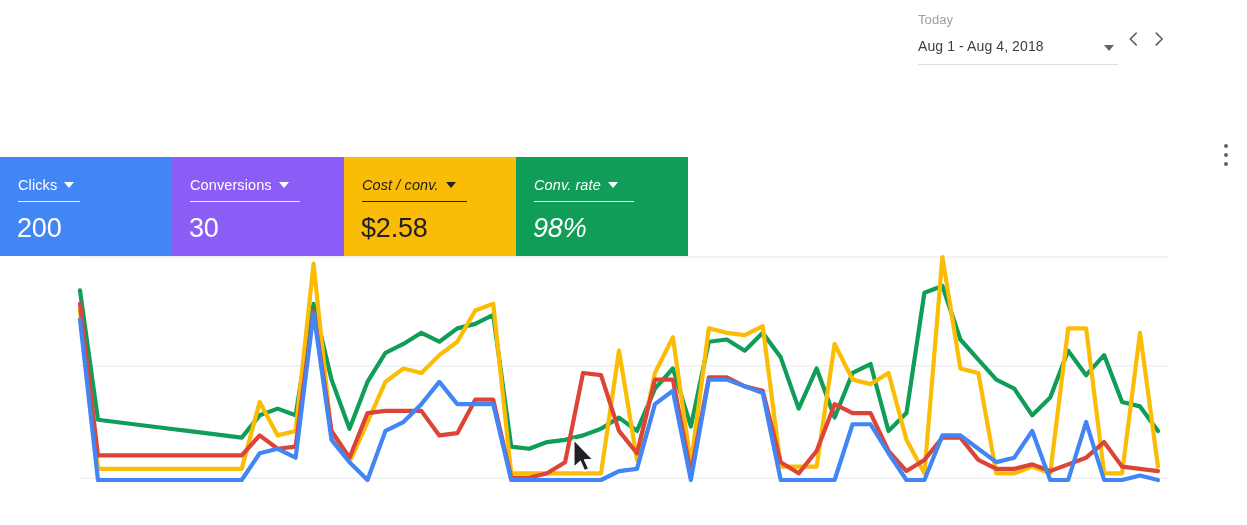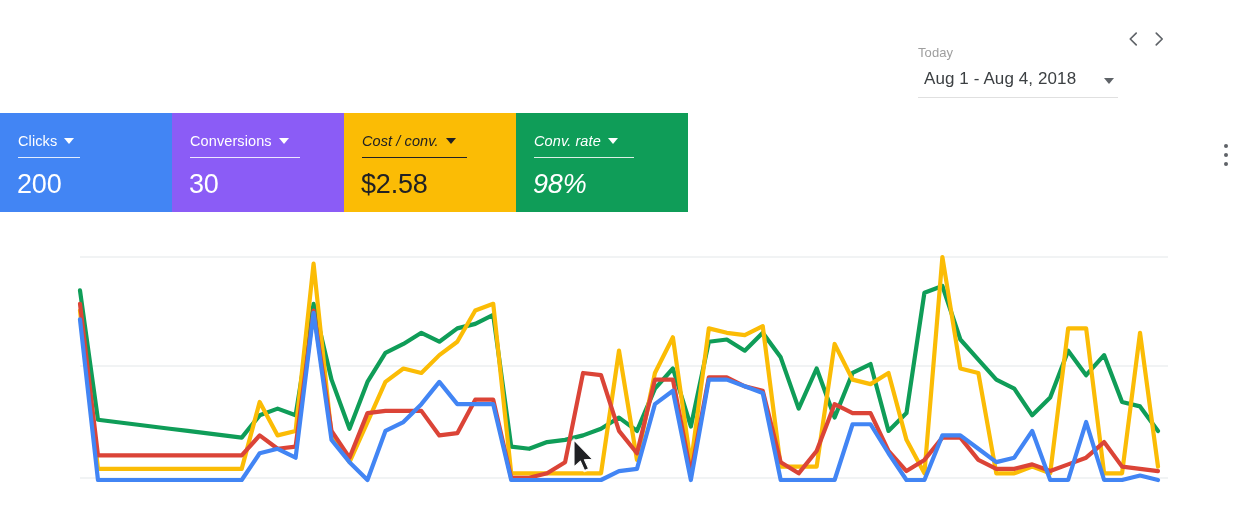--- a/index.html
+++ b/index.html
@@ -22,39 +22,37 @@
     left: 918px;
     top: 12px;
     width: 250px;
   }
   .date-range-today {
     font-size: 13px;
     color: #9e9e9e;
     line-height: 16px;
     letter-spacing: .1px;
     height: 16px;
-    margin-top: 33px;
   }
   .date-range-row {
     position: relative;
     height: 32px;
     margin-top: 4px;
     border-bottom: 1px solid #e0e0e0;
     width: 200px;
   }
   .date-range-value {
     position: absolute;
     left: 0;
     top: 2px;
-    font-size: 17px;
+    font-size: 14px;
     color: #3c4043;
     line-height: 24px;
     letter-spacing: .1px;
     white-space: nowrap;
-    margin-left: 6px;
   }
   .caret-down {
     position: absolute;
     left: 186px;
     top: 13px;
     width: 0;
     height: 0;
     border-left: 5px solid transparent;
     border-right: 5px solid transparent;
     border-top: 6px solid #5f6368;
@@ -77,20 +75,21 @@
     top: 113px;
     height: 99px;
     display: flex;
   }
   .card {
     width: 172px;
     height: 99px;
     position: relative;
     box-sizing: border-box;
     cursor: pointer;
+    margin-top: 44px;
   }
   .card-label-wrap {
     position: absolute;
     left: 18px;
     top: 19px;
     display: inline-flex;
     align-items: center;
     padding-bottom: 4px;
   }
   .card-label {

